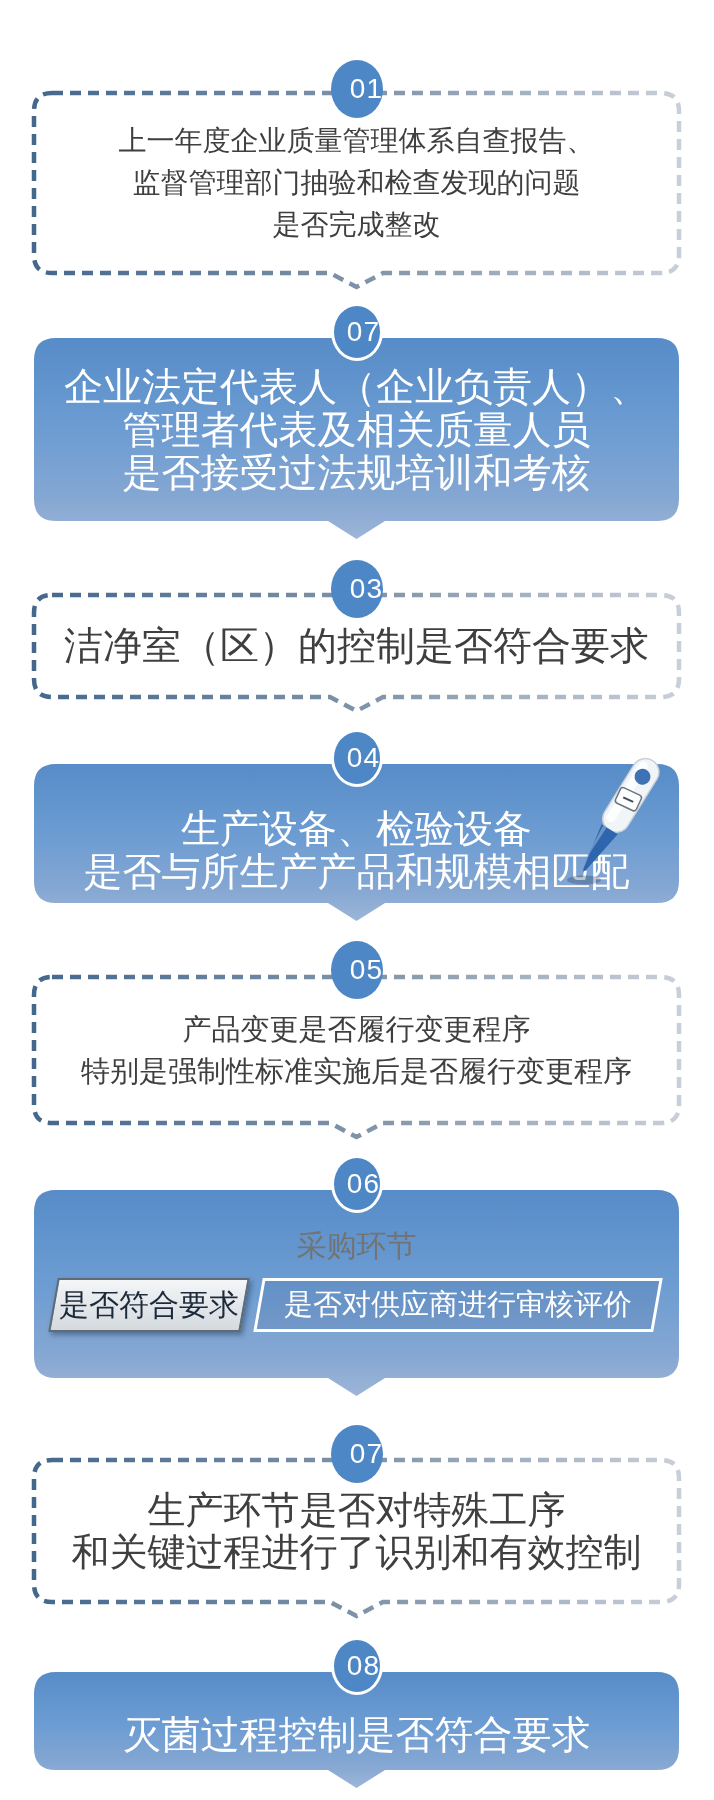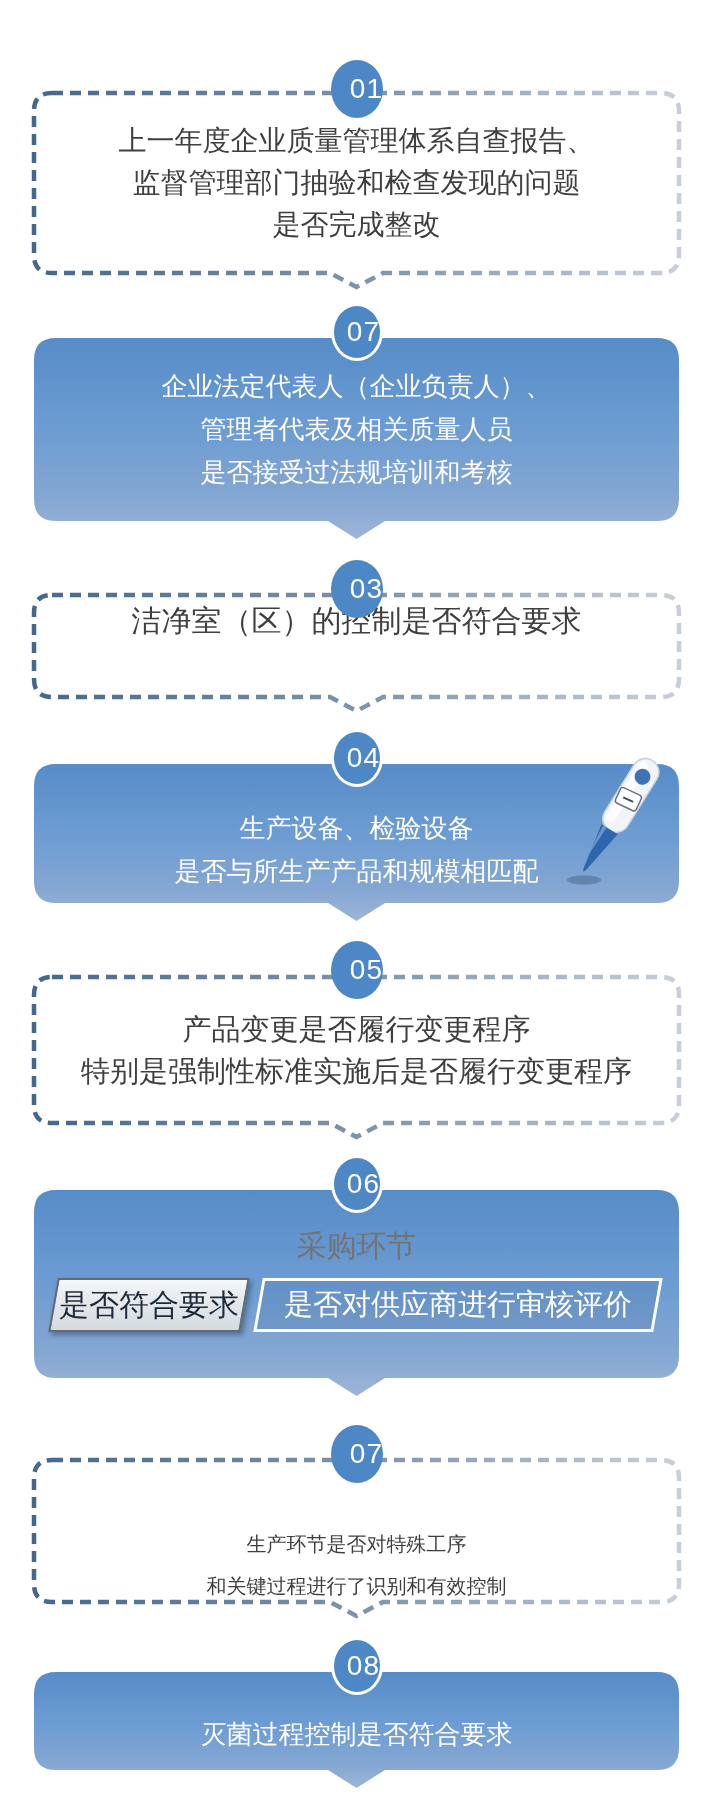--- a/index.html
+++ b/index.html
@@ -15,21 +15,21 @@
     font-size:28px;letter-spacing:1px;z-index:3;box-sizing:border-box;
   }
   .badge.ringed{border:3px solid #ffffff;}
   .boxsvg{position:absolute;left:31px;z-index:1;}
   .boxtext{
     position:absolute;left:34px;width:645px;z-index:2;
     display:flex;flex-direction:column;justify-content:center;align-items:center;
     text-align:center;line-height:42px;
   }
   .boxtext.dashedtext{color:#3f3f3f;font-size:28px;}
-  .boxtext.solidtext{color:#ffffff;font-size:26px;line-height:43px;}
+  .boxtext.solidtext{color:#ffffff;font-size:39px;line-height:43px;}
   .thermo{position:absolute;left:548px;top:752px;z-index:4;}
   .ribbon{
     position:absolute;height:54px;z-index:4;
     transform:skewX(-10deg);
     display:flex;align-items:center;justify-content:center;
     box-sizing:border-box;
   }
   .ribbon .rtext{transform:skewX(10deg);white-space:nowrap;}
   .ribbon.light{
     left:53px;top:1278px;width:192px;
@@ -93,21 +93,21 @@
   <div>管理者代表及相关质量人员</div>
   <div>是否接受过法规培训和考核</div>
 </div>
 
 <div class="badge" style="top:560px">
     <span>03</span>
   </div>
 <svg class="boxsvg" style="top:592px" width="652" height="126" viewBox="0 0 652 126">
   <path d="M21 3H630Q648 3 648 21V87Q648 105 630 105H352L325.5 119L299 105H21Q3 105 3 87V21Q3 3 21 3Z" fill="none" stroke="url(#dashGrad)" stroke-width="4.5" stroke-dasharray="11 7"></path>
 </svg>
-<div class="boxtext dashedtext" style="top:570px;height:102px;font-size:30px">
+<div class="boxtext dashedtext" style="top:595px;height:102px;font-size:39px">
   <div>洁净室（区）的控制是否符合要求</div>
 </div>
 
 <div class="badge ringed" style="top:729px">
     <span>04</span>
   </div>
 <svg class="boxsvg" style="top:761px" width="652" height="166" viewBox="0 0 652 166">
   <path d="M25 3H626Q648 3 648 25V120Q648 142 626 142H354L325.5 160L297 142H25Q3 142 3 120V25Q3 3 25 3Z" fill="url(#boxGrad)"></path>
 </svg>
 <div class="boxtext solidtext" style="top:764px;height:171px">
@@ -153,21 +153,21 @@
 <div class="ribbon outline">
   <span class="rtext">是否对供应商进行审核评价</span>
 </div>
 
 <div class="badge" style="top:1425px">
     <span>07</span>
   </div>
 <svg class="boxsvg" style="top:1457px" width="652" height="166" viewBox="0 0 652 166">
   <path d="M21 3H630Q648 3 648 21V127Q648 145 630 145H352L325.5 159L299 145H21Q3 145 3 127V21Q3 3 21 3Z" fill="none" stroke="url(#dashGrad)" stroke-width="4.5" stroke-dasharray="11 7"></path>
 </svg>
-<div class="boxtext dashedtext" style="top:1494px;height:142px;font-size:20px">
+<div class="boxtext dashedtext" style="top:1460px;height:142px;font-size:38px">
   <div>生产环节是否对特殊工序</div>
   <div>和关键过程进行了识别和有效控制</div>
 </div>
 
 <div class="badge ringed" style="top:1637px">
     <span>08</span>
   </div>
 <svg class="boxsvg" style="top:1669px" width="652" height="126" viewBox="0 0 652 126">
   <path d="M25 3H626Q648 3 648 25V79Q648 101 626 101H354L325.5 119L297 101H25Q3 101 3 79V25Q3 3 25 3Z" fill="url(#boxGrad)"></path>
 </svg>

